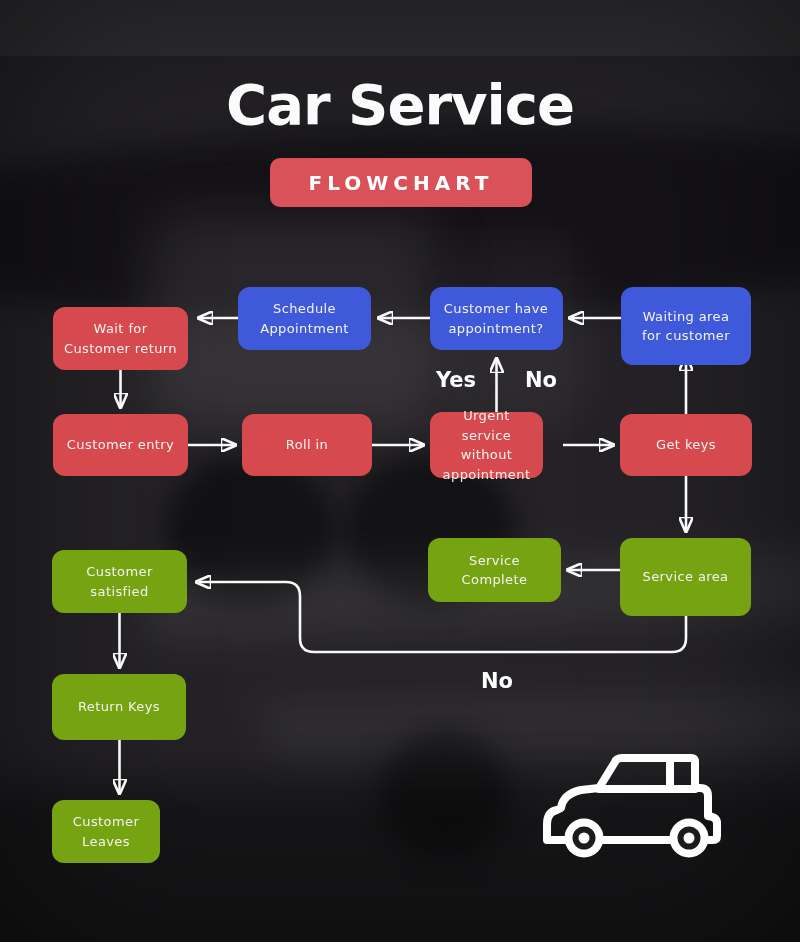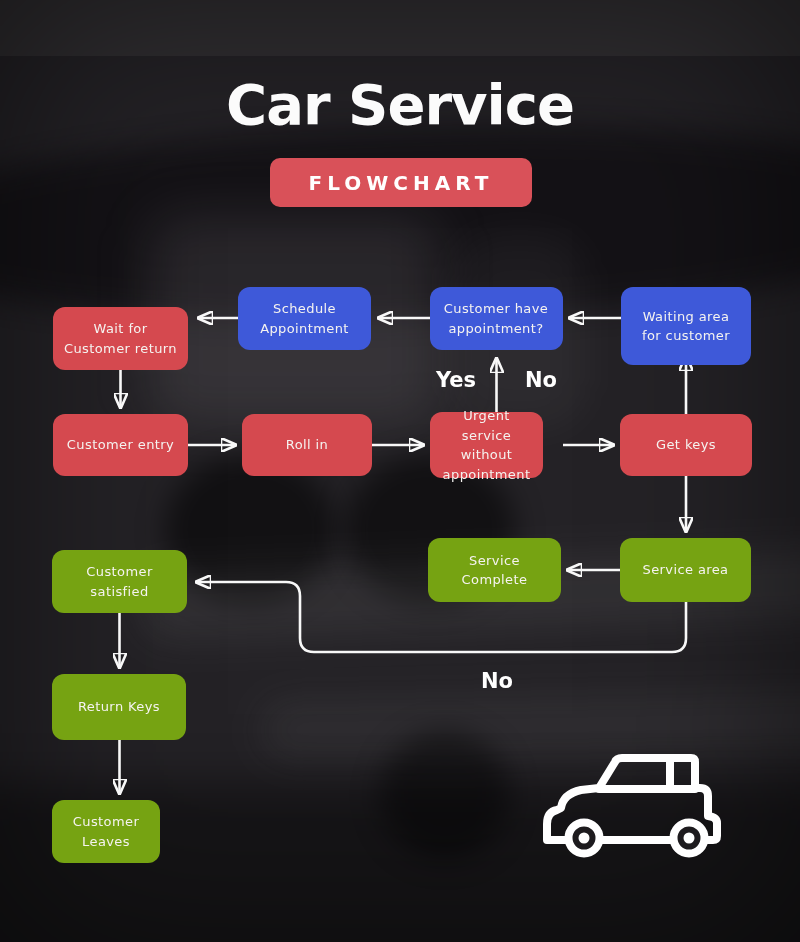--- a/index.html
+++ b/index.html
@@ -105,21 +105,21 @@
   <div class="node" style="left: 238px; top: 287px; width: 133px; height: 63px; background-color: rgb(62, 89, 217);">Schedule Appointment</div>
   <div class="node" style="left: 430px; top: 287px; width: 133px; height: 63px; background-color: rgb(62, 89, 217); padding-left: 9px;">Customer have appointment?</div>
   <div class="node" style="left: 621px; top: 287px; width: 130px; height: 78px; background-color: rgb(62, 89, 217);">Waiting area for customer</div>
 
   <div class="node" style="left: 53px; top: 414px; width: 135px; height: 62px; background-color: rgb(213, 73, 79);">Customer entry</div>
   <div class="node" style="left: 242px; top: 414px; width: 130px; height: 62px; background-color: rgb(213, 73, 79);">Roll in</div>
   <div class="node" style="left: 430px; top: 412px; width: 113px; height: 66px; background-color: rgb(213, 73, 79);">Urgent service without appointment</div>
   <div class="node" style="left: 620px; top: 414px; width: 132px; height: 62px; background-color: rgb(213, 73, 79);">Get keys</div>
 
   <div class="node" style="left: 428px; top: 538px; width: 133px; height: 64px; background-color: rgb(118, 163, 18);">Service Complete</div>
-  <div class="node" style="left: 620px; top: 538px; width: 131px; height: 64px; background-color: rgb(118, 163, 18);">Service area</div>
+  <div class="node" style="left: 620px; top: 538px; width: 131px; height: 78px; background-color: rgb(118, 163, 18);">Service area</div>
   <div class="node" style="left: 52px; top: 550px; width: 135px; height: 63px; background-color: rgb(118, 163, 18);">Customer satisfied</div>
   <div class="node" style="left: 52px; top: 674px; width: 134px; height: 66px; background-color: rgb(118, 163, 18);">Return Keys</div>
   <div class="node" style="left: 52px; top: 800px; width: 108px; height: 63px; background-color: rgb(118, 163, 18);">Customer Leaves</div>
 
   <div class="flow-label" style="left:432px;top:368px;">Yes</div>
   <div class="flow-label" style="left:517px;top:368px;">No</div>
   <div class="flow-label" style="left:473px;top:669px;">No</div>
 
   <svg class="car" width="184" height="112" viewBox="0 0 184 112">
     <g stroke="#ffffff" stroke-width="8" fill="none" stroke-linejoin="round" stroke-linecap="round">

